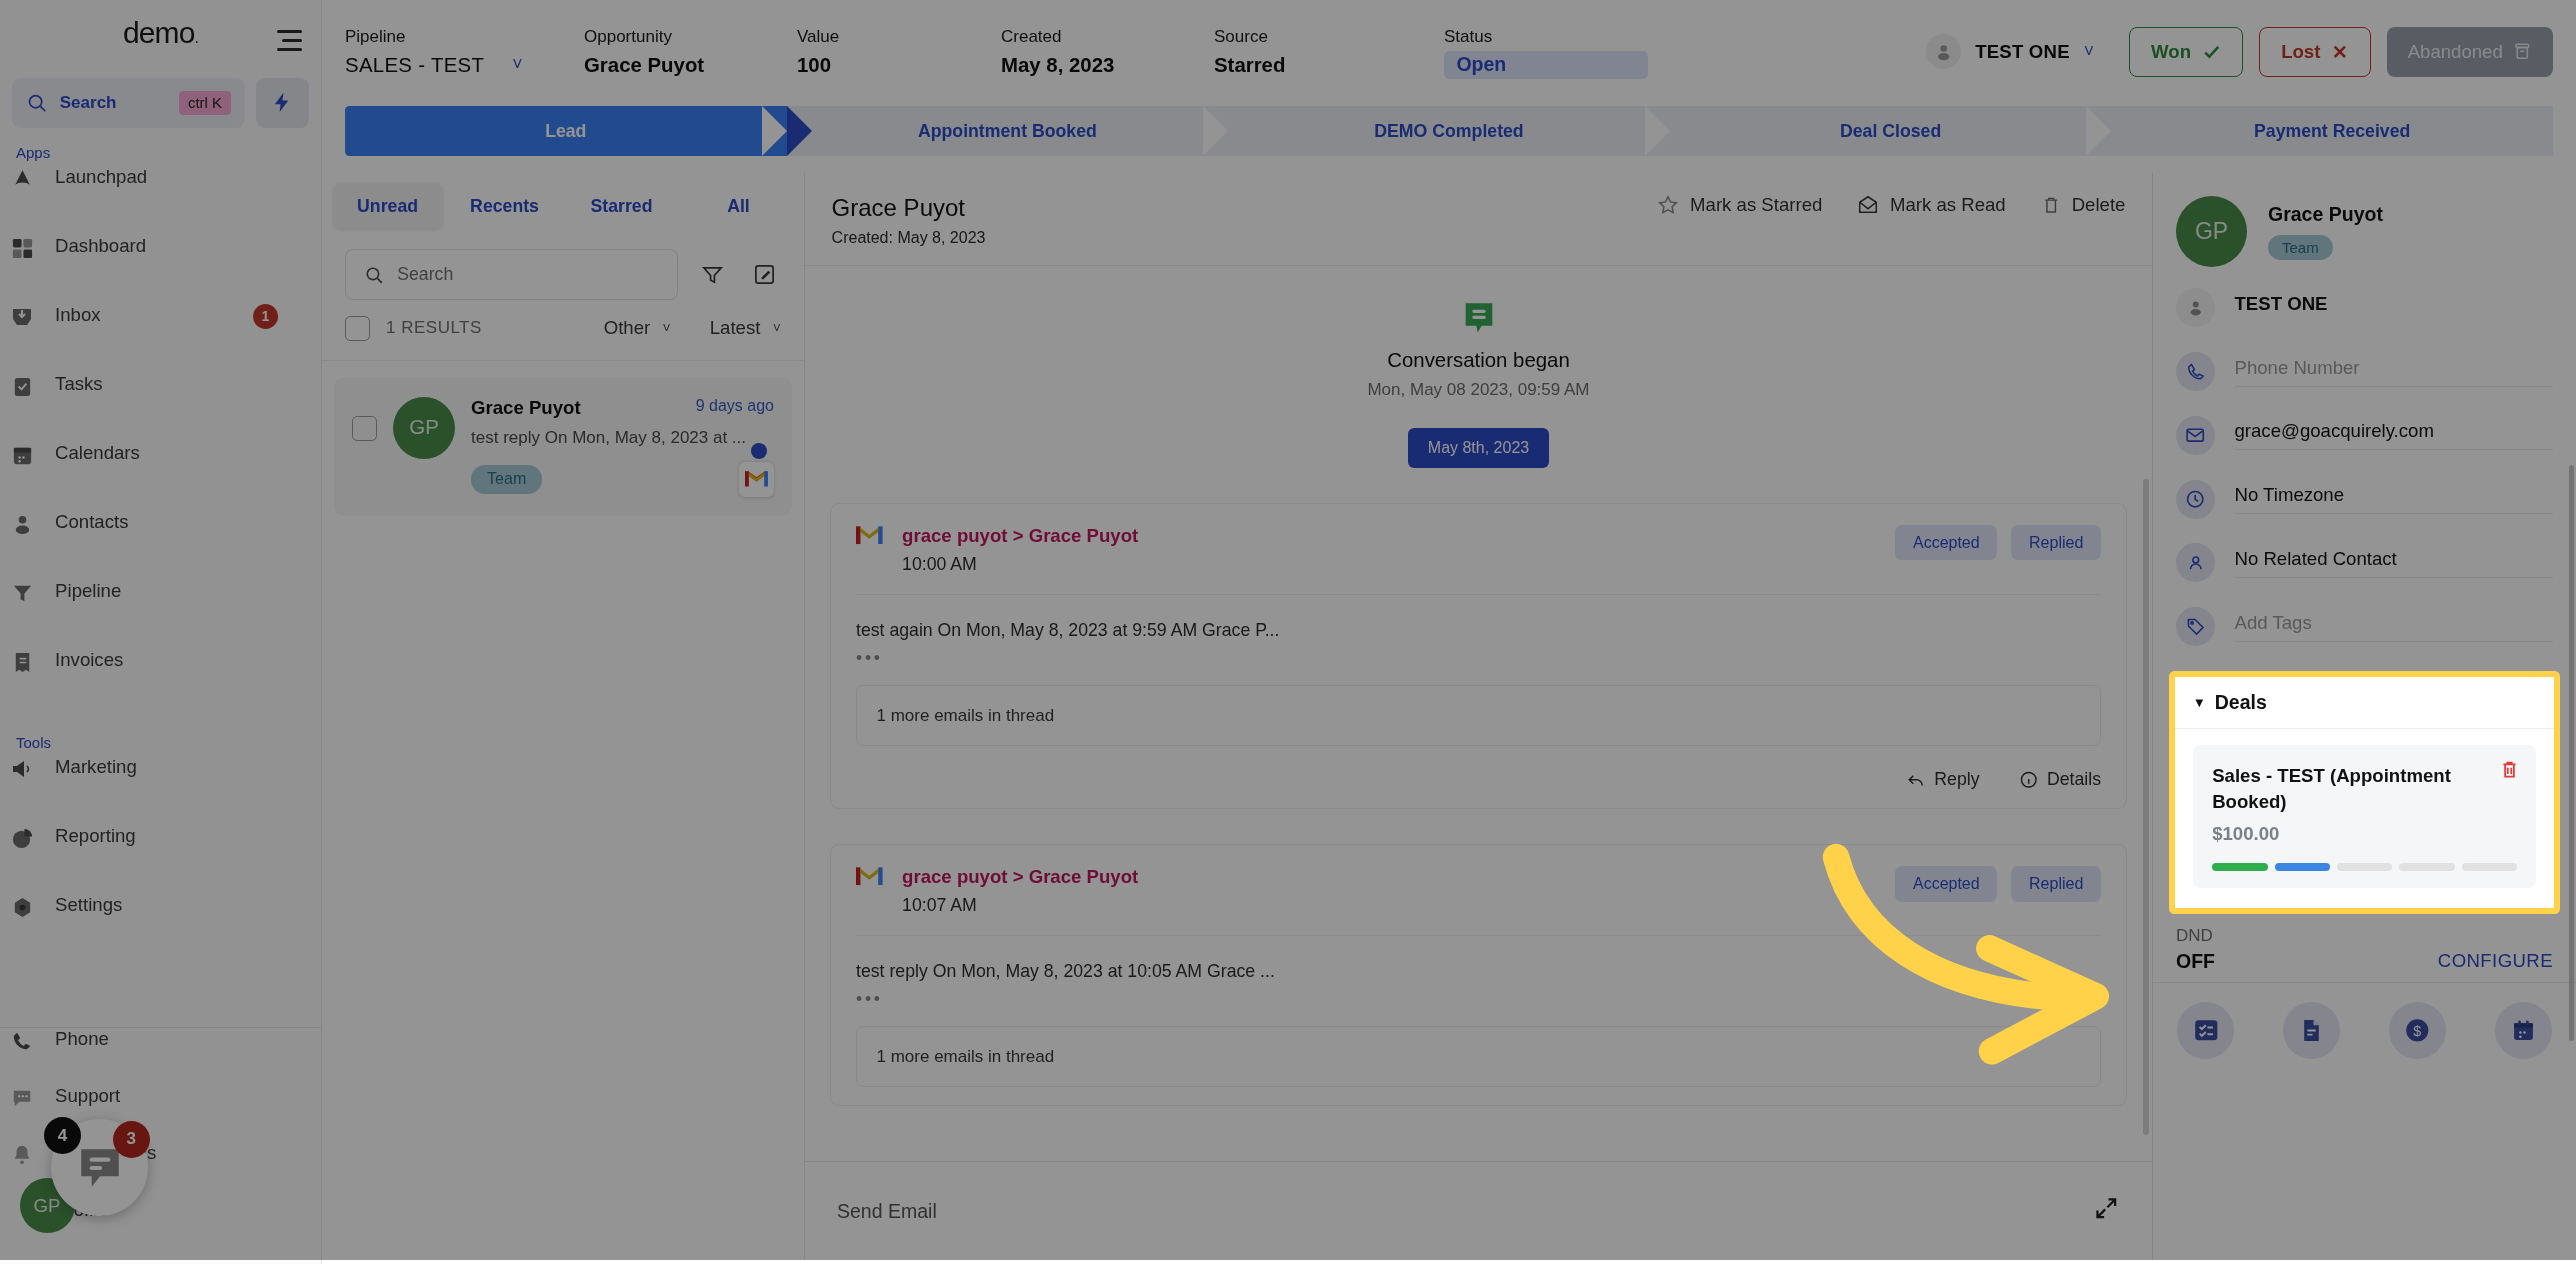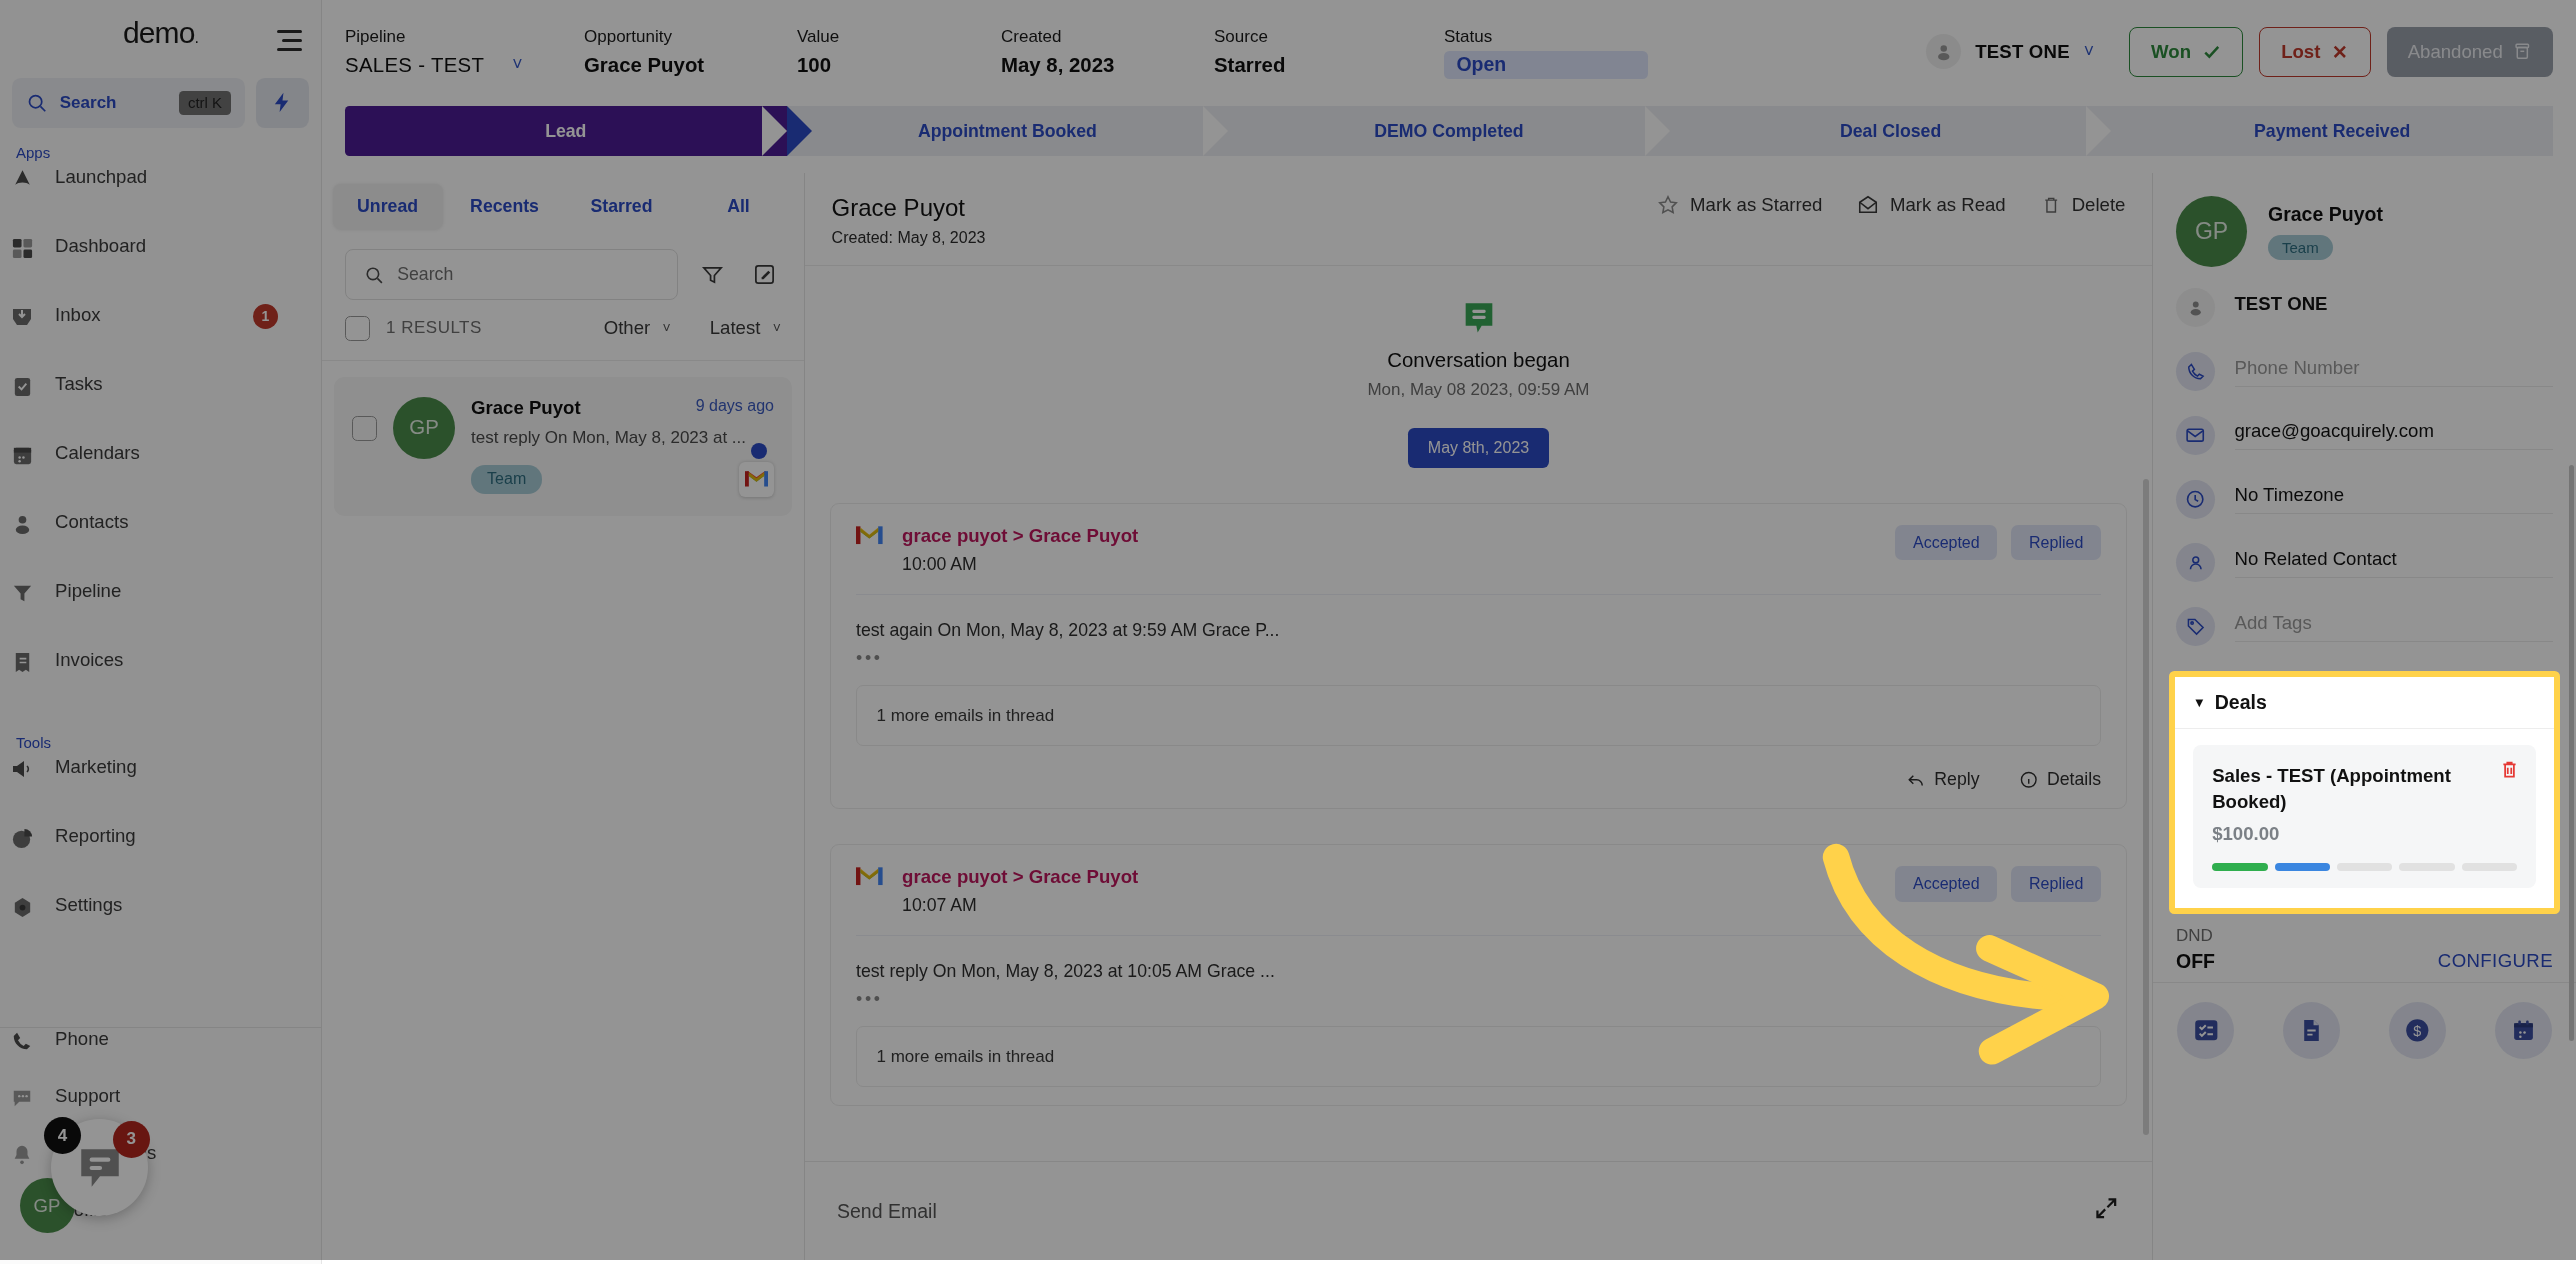--- a/index.html
+++ b/index.html
@@ -31,21 +31,21 @@
   .collapse-btn i:nth-child(1){ width:25px;}
   .collapse-btn i:nth-child(2){ width:19.5px;}
   .collapse-btn i:nth-child(3){ width:25px;}
 
   .search-row { display:flex; gap:10.6px; padding:0 12.4px; margin-top:11.5px; }
   .search-box {
     flex:1; height:50px; background:#eceef3; border-radius:8.9px;
     display:flex; align-items:center; padding:0 14px; gap:12.4px; cursor:pointer;
   }
   .search-box .lbl { color:#2c4bc4; font-weight:700; font-size:17px; flex:1;}
-  .kbd { background:#737373; color:#232323; font-size:15px; padding:3.5px 8.9px; border-radius:4.4px; font-weight:400;}
+  .kbd { background:#f9a8d4; color:#232323; font-size:15px; padding:3.5px 8.9px; border-radius:4.4px; font-weight:400;}
   .bolt-box { width:53px; height:50px; background:#e4e7ee; border-radius:8.9px; display:flex; align-items:center; justify-content:center; cursor:pointer;}
 
   .group-label { color:#2c4bc4; font-size:15px; padding:16px 0 5.3px 16px; }
   .nav { list-style:none; }
   .nav li {
     height:69px; display:flex; align-items:flex-start; gap:19.5px; padding-left:9px;
     color:#3b3b3b; font-size:18.6px; cursor:pointer; position:relative;
   }
   .nav li .ico { width:26.6px; height:26.6px; display:flex; align-items:center; justify-content:center; flex:0 0 26.6px; }
   .badge {
@@ -117,21 +117,21 @@
   .stage:not(:last-child)::after {
     content:""; position:absolute; right:-25px; top:0; width:0; height:0; z-index:2;
     border-top:25px solid transparent; border-bottom:25px solid transparent; border-left:25px solid #eceef3;
   }
   .stage::before {
     content:""; position:absolute; left:-25px; top:0; width:0; height:0; z-index:1;
     border-top:25px solid transparent; border-bottom:25px solid transparent; border-left:25px solid #fff;
   }
   .stage:first-child::before{ display:none; }
   .stage:first-child { border-radius:4.4px 0 0 4.4px; }
-  .stage.active { background:#4c1d95; color:#fff; }
+  .stage.active { background:#3b82f6; color:#fff; }
   .stage.active::after { border-left-color:#2c4bc4; }
 
   
   .convlist {
     position:absolute; left:322px; top:173px; width:483px; bottom:0; background:#fff;
     border-right:0.9px solid #e6e6e6;
   }
   .tabs { display:flex; align-items:center; height:67px; padding:0 10.6px; gap:7px; }
   .tab {
     flex:1; text-align:center; font-size:17.7px; font-weight:700; color:#2c4bc4;

